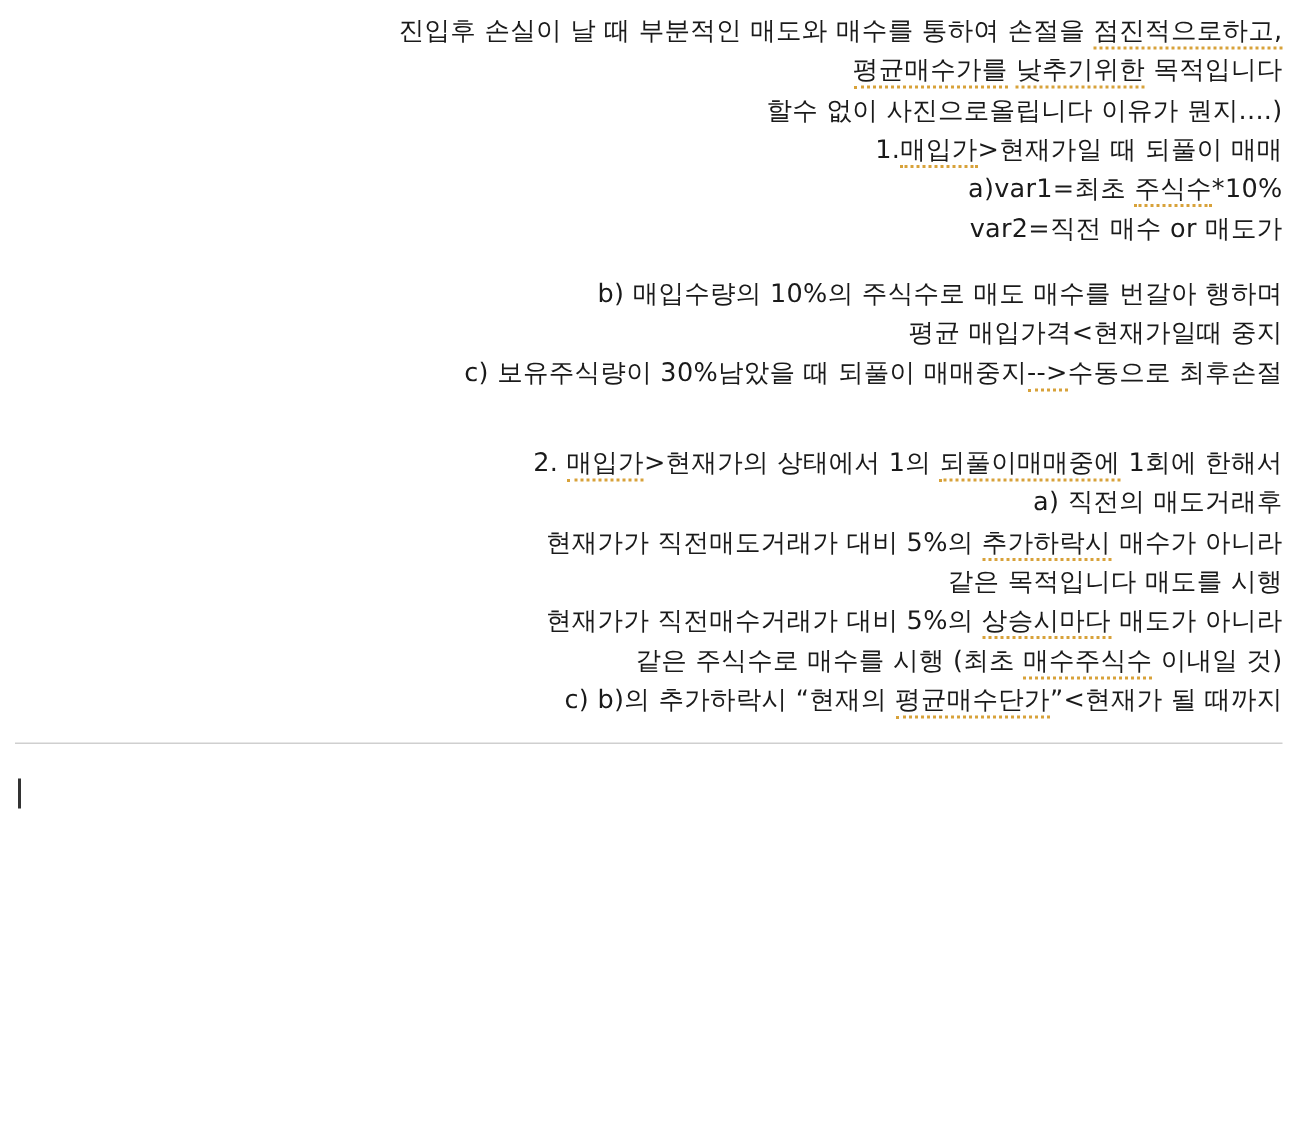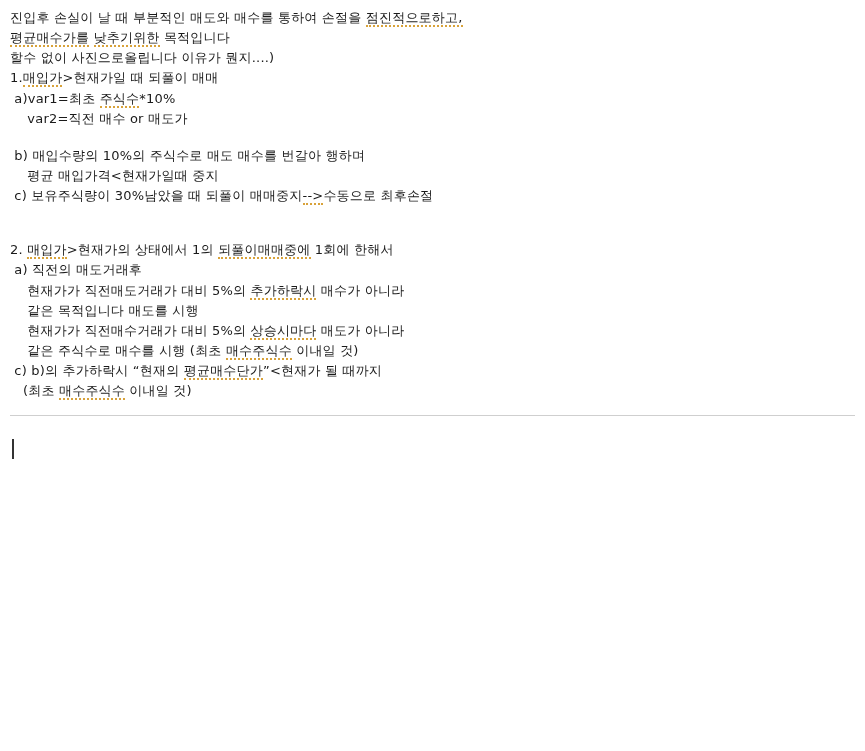--- a/index.html
+++ b/index.html
@@ -13,24 +13,25 @@
     font-family: "DejaVu Sans", sans-serif;
     color: #1a1a1a;
     overflow: hidden;
   }
   #doc {
     padding: 8px 10px 0 10px;
     box-sizing: border-box;
     width: 865px;
   }
   .line {
-    font-size: 13px;
+    font-size: 17px;
     line-height: 1.55;
     white-space: pre;
     letter-spacing: 0.2px;
+    text-align: right;
   }
   .line.blank {
     height: 17px;
   }
   .line.gap-small {
     height: 9px;
   }
   
   .sp {
     border-bottom: 2px dotted #d8a23a;
@@ -67,17 +68,16 @@
     <div class="line"><span> c) 보유주식량이 30%남았을 때 되풀이 매매중지</span><span class="sp">--&gt;</span><span>수동으로 최후손절</span></div>
     <div class="line blank"></div>
     <div class="line blank"></div>
     <div class="line"><span>2. </span><span class="sp">매입가</span><span>&gt;현재가의 상태에서 1의 </span><span class="sp">되풀이매매중에</span><span> 1회에 한해서</span></div>
     <div class="line"><span> a) 직전의 매도거래후</span></div>
     <div class="line"><span>    현재가가 직전매도거래가 대비 5%의 </span><span class="sp">추가하락시</span><span> 매수가 아니라</span></div>
     <div class="line"><span>    같은 목적입니다 매도를 시행</span></div>
     <div class="line"><span>    현재가가 직전매수거래가 대비 5%의 </span><span class="sp">상승시마다</span><span> 매도가 아니라</span></div>
     <div class="line"><span>    같은 주식수로 매수를 시행 (최초 </span><span class="sp">매수주식수</span><span> 이내일 것)</span></div>
     <div class="line"><span> c) b)의 추가하락시 “현재의 </span><span class="sp">평균매수단가</span><span>”&lt;현재가 될 때까지</span></div>
-    <div class="line"><span>   (최초 </span><span class="sp">매수주식수</span><span> 이내일 것)</span></div>
     <hr class="sep">
     <div class="line gap-small"></div>
     <span class="caret"></span>
   </div>
 
 </body></html>

